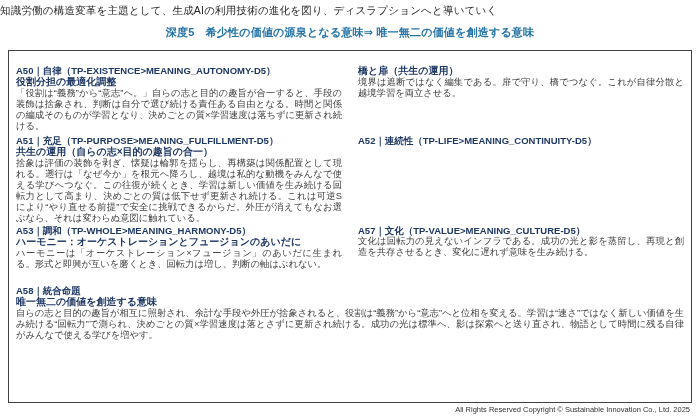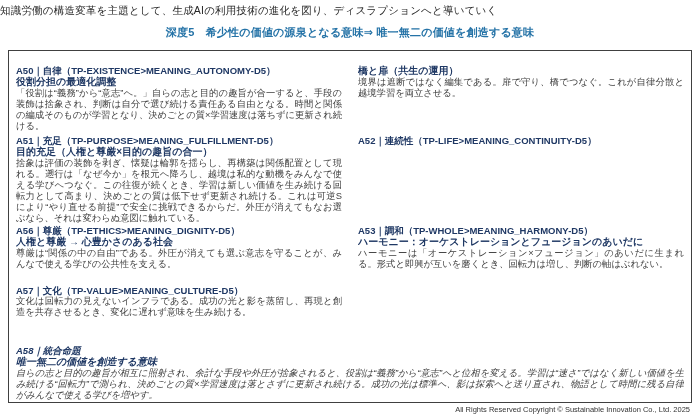--- a/index.html
+++ b/index.html
@@ -59,21 +59,21 @@
     font-weight: bold;
     color: #1F3864;
     line-height: 1.2;
   }
   .card-body {
     font-size: 9.3px;
     color: #404040;
     line-height: 1.17;
     text-align: justify;
   }
-  .card-a58 { grid-column: 1 / span 2; font-style: italic; }
+  .card-a58 { grid-column: 1 / span 2; }
   .footer {
     position: absolute;
     top: 405px; right: 10px;
     font-size: 7.5px;
     color: #333333;
   }
 </style>
 </head>
 <body>
 
@@ -91,34 +91,29 @@
         <div class="card-body">「役割は“義務”から“意志”へ。」自らの志と目的の趣旨が合一すると、手段の装飾は捨象され、判断は自分で選び続ける責任ある自由となる。時間と関係の編成そのものが学習となり、決めごとの質×学習速度は落ちずに更新され続ける。</div>
       </div>
 
       <div class="card">
         <div class="card-subheader">橋と扉（共生の運用）</div>
         <div class="card-body">境界は遮断ではなく編集である。扉で守り、橋でつなぐ。これが自律分散と越境学習を両立させる。</div>
       </div>
 
       <div class="card">
         <div class="card-header">A51｜充足（TP-PURPOSE&gt;MEANING_FULFILLMENT-D5）</div>
-        <div class="card-subheader">目的充足（人権と尊厳×目的の趣旨の合一）</div>
+        <div class="card-subheader">共生の運用（自らの志×目的の趣旨の合一）</div>
         <div class="card-body">捨象は評価の装飾を剥ぎ、懐疑は輪郭を揺らし、再構築は関係配置として現れる。遡行は「なぜ今か」を根元へ降ろし、越境は私的な動機をみんなで使える学びへつなぐ。この往復が続くとき、学習は新しい価値を生み続ける回転力として高まり、決めごとの質は低下せず更新され続ける。これは可逆Sにより“やり直せる前提”で安全に挑戦できるからだ。外圧が消えてもなお選ぶなら、それは変わらぬ意図に触れている。</div>
       </div>
 
 
       <div class="card">
         <div class="card-header">A52｜連続性（TP-LIFE&gt;MEANING_CONTINUITY-D5）</div>
       </div>
 
-      <div class="card">
-        <div class="card-header">A56｜尊厳（TP-ETHICS&gt;MEANING_DIGNITY-D5）</div>
-        <div class="card-subheader">人権と尊厳 → 心豊かさのある社会</div>
-        <div class="card-body">尊厳は“関係の中の自由”である。外圧が消えても選ぶ意志を守ることが、みんなで使える学びの公共性を支える。</div>
-      </div>
 
       <div class="card">
         <div class="card-header">A53｜調和（TP-WHOLE&gt;MEANING_HARMONY-D5）</div>
         <div class="card-subheader">ハーモニー：オーケストレーションとフュージョンのあいだに</div>
         <div class="card-body">ハーモニーは「オーケストレーション×フュージョン」のあいだに生まれる。形式と即興が互いを磨くとき、回転力は増し、判断の軸はぶれない。</div>
       </div>
 
       <div class="card">
         <div class="card-header">A57｜文化（TP-VALUE&gt;MEANING_CULTURE-D5）</div>
         <div class="card-body">文化は回転力の見えないインフラである。成功の光と影を蒸留し、再現と創造を共存させるとき、変化に遅れず意味を生み続ける。</div>

